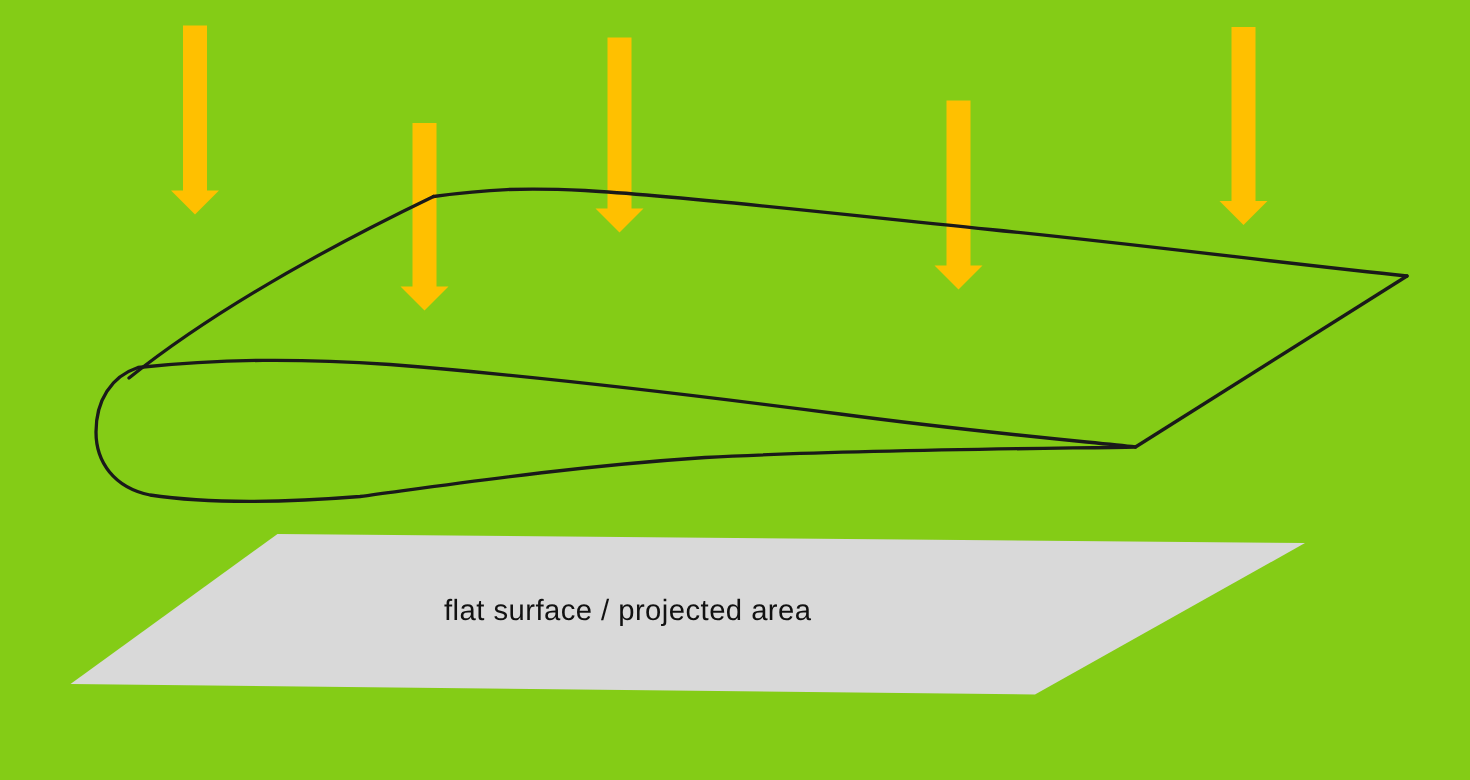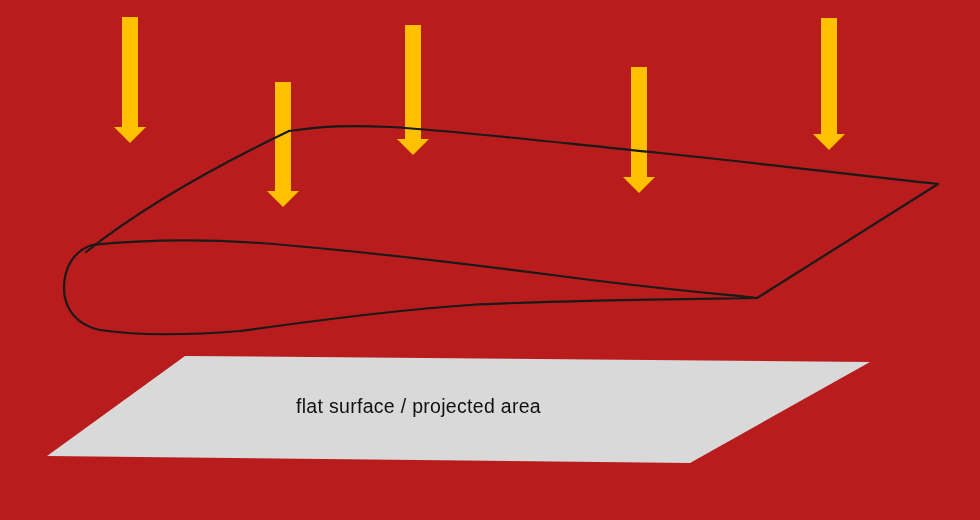--- a/index.html
+++ b/index.html
@@ -5,21 +5,21 @@
   html, body {
     margin: 0;
     padding: 0;
     background: #ffffff;
     font-family: "Liberation Sans", sans-serif;
   }
   .canvas {
     position: relative;
     width: 980px;
     height: 520px;
-    background: #b91c1c;
+    background: #84cc16;
     overflow: hidden;
   }
   svg { display: block; }
   .outline {
     fill: none;
     stroke: #1a1a1a;
     stroke-width: 2.2;
     stroke-linecap: round;
     stroke-linejoin: round;
   }

